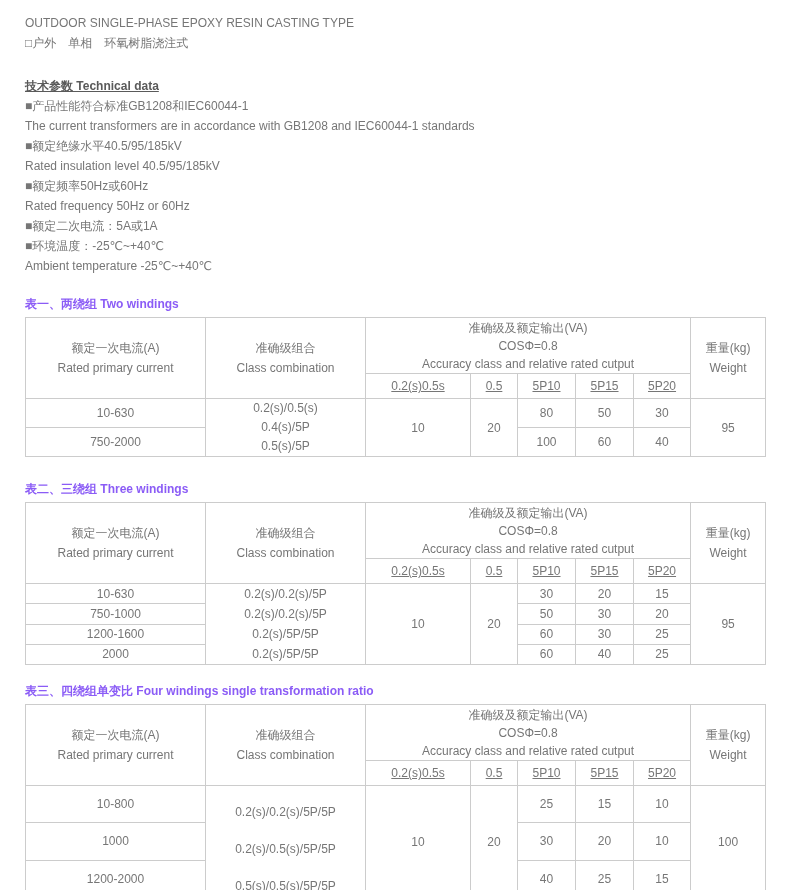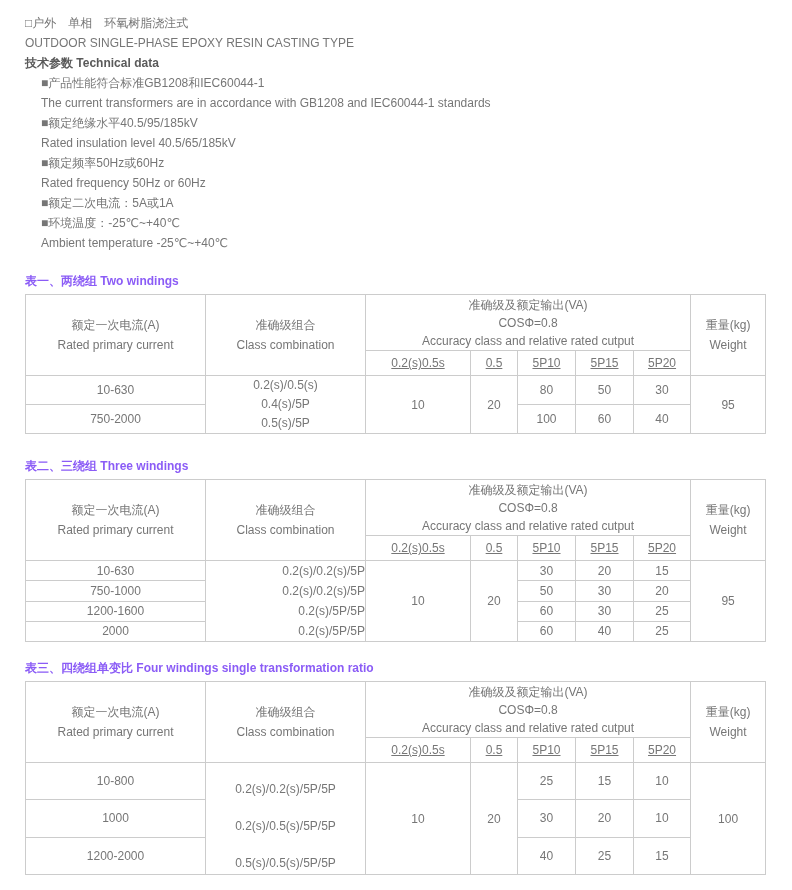--- a/index.html
+++ b/index.html
@@ -9,22 +9,24 @@
     color:#767676;
     width:792px;
   }
   .page{box-sizing:border-box;width:792px;padding:13px 27px 15px 25px;}
 
   .line{line-height:20px;white-space:pre;}
   .heading{
     font-weight:bold;
     color:#5a5a5a;
     line-height:20px;
-  }
-  .specs .line{line-height:20px;margin-left:16px;}
+    margin-top:23px;
+    text-decoration:underline;
+  }
+  .specs .line{line-height:20px;}
 
   .tbl-title{
     font-weight:bold;
     color:#8b5cf6;
     line-height:20px;
     margin-top:18px;
     margin-bottom:3px;
   }
   .tbl-title.t2t{margin-top:22px;}
   .tbl-title.t3t{margin-top:16px;}
@@ -45,38 +47,38 @@
   .hcell div{line-height:20px;}
   .group{height:55px;}
   .group div{line-height:18px;}
   .hrow2 td{height:24px;text-decoration:underline;}
 
   .t1 .brow td{height:28px;}
   .t2 .brow td{height:19px;}
   .t3 .brow td{height:21px;}
 
   .t1 .classcell div{line-height:19px;}
-  .t2 .classcell div{line-height:20px;text-align:right;}
+  .t2 .classcell div{line-height:20px;}
   .t3 .classcell div{line-height:21px;margin-top:16px;}
 </style>
 </head>
 <body>
 
 <div class="page">
 
+  <div class="line">OUTDOOR SINGLE-PHASE EPOXY RESIN CASTING TYPE</div>
   <div class="line">□户外　单相　环氧树脂浇注式</div>
-  <div class="line">OUTDOOR SINGLE-PHASE EPOXY RESIN CASTING TYPE</div>
 
   <div class="heading">技术参数 Technical data</div>
 
   <div class="specs">
     <div class="line">■产品性能符合标准GB1208和IEC60044-1</div>
     <div class="line">The current transformers are in accordance with GB1208 and IEC60044-1 standards</div>
     <div class="line">■额定绝缘水平40.5/95/185kV</div>
-    <div class="line">Rated insulation level 40.5/65/185kV</div>
+    <div class="line">Rated insulation level 40.5/95/185kV</div>
     <div class="line">■额定频率50Hz或60Hz</div>
     <div class="line">Rated frequency 50Hz or 60Hz</div>
     <div class="line">■额定二次电流：5A或1A</div>
     <div class="line">■环境温度：-25℃~+40℃</div>
     <div class="line">Ambient temperature -25℃~+40℃</div>
   </div>
 
   <div class="tbl-title">表一、两绕组 Two windings</div>
   <table class="data-table t1">
     <colgroup>

